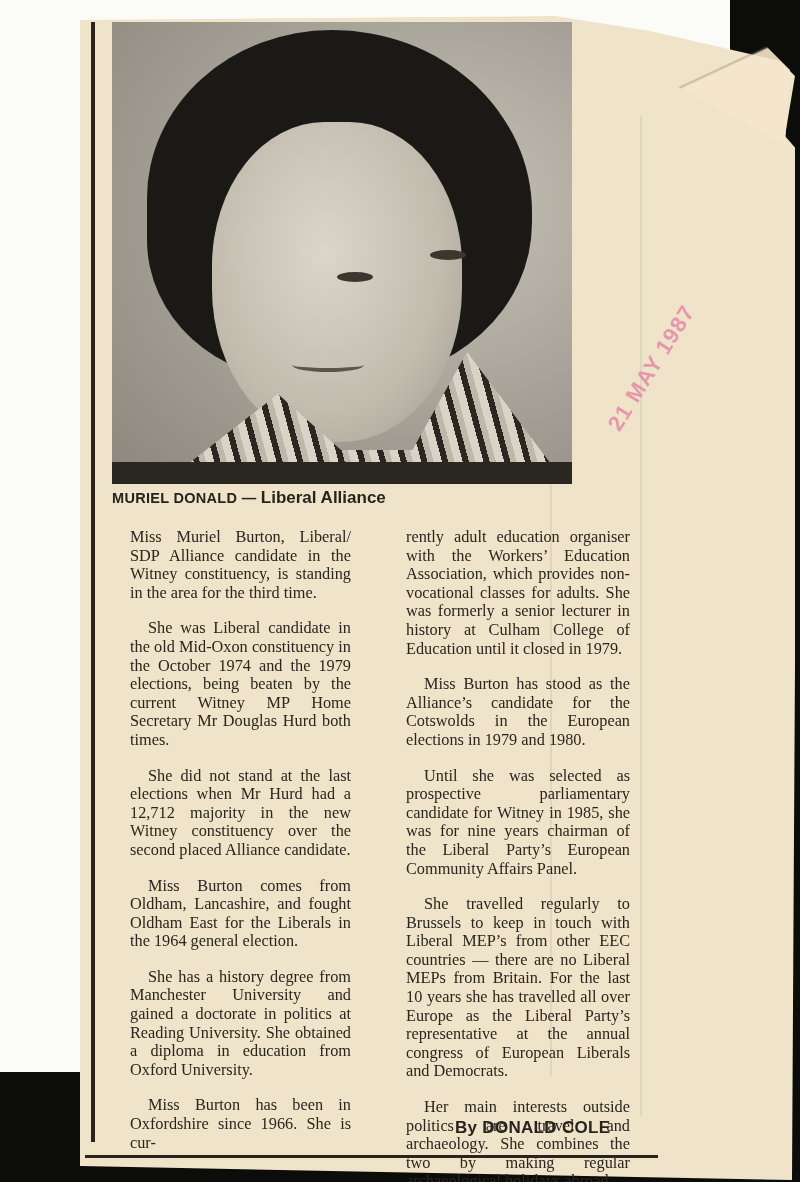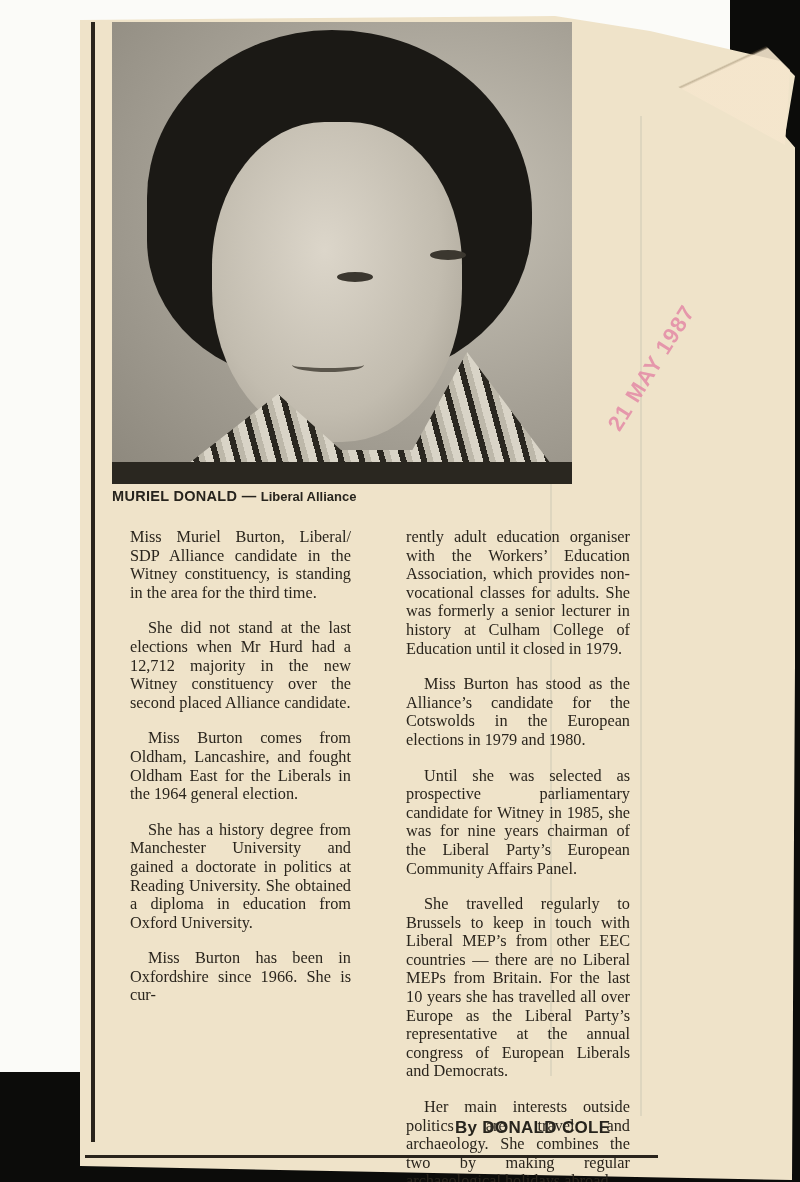--- a/index.html
+++ b/index.html
@@ -13,21 +13,21 @@
   .left-rule{position:absolute;left:91px;top:22px;width:4px;height:1120px;background:#2a241c;}
   .photo{position:absolute;left:112px;top:22px;width:460px;height:462px;background:#a8a398;overflow:hidden;}
   .photo .bg{position:absolute;inset:0;background:radial-gradient(ellipse at 70% 40%, #c9c4b8 0%, #a5a095 55%, #8c877c 100%);}
   .photo .hair{position:absolute;left:35px;top:8px;width:385px;height:350px;border-radius:48% 52% 45% 40%;background:#1b1915;}
   .photo .face{position:absolute;left:100px;top:100px;width:250px;height:320px;border-radius:45% 45% 48% 48%;background:radial-gradient(ellipse at 45% 40%, #dcd6ca 0%, #c2bcaf 60%, #9f998d 100%);}
   .photo .eye{position:absolute;width:36px;height:10px;border-radius:50%;background:#3b372f;}
   .photo .mouth{position:absolute;left:180px;top:336px;width:72px;height:10px;border-radius:0 0 50% 50%;border-bottom:4px solid #5a554b;}
   .photo .collar{position:absolute;left:40px;top:330px;width:420px;height:140px;background:repeating-linear-gradient(75deg,#d9d4c7 0 8px,#2a2720 8px 14px,#bdb8aa 14px 20px);clip-path:polygon(0 100%, 30% 30%, 45% 70%, 62% 70%, 75% 0, 100% 100%);}
   .photo .shoulder{position:absolute;left:0;top:420px;width:460px;height:60px;background:#2a2720;}
   .caption{position:absolute;left:112px;top:488px;font-family:"Liberation Sans",sans-serif;font-weight:bold;color:#27241d;font-size:14.5px;letter-spacing:0.3px;white-space:nowrap;}
-  .caption .sub{font-size:13px;letter-spacing:0;}
+  .caption .sub{font-size:17px;letter-spacing:0;}
   .col{position:absolute;top:511px;width:255px;color:#2a251d;font-size:16.3px;line-height:18.6px;text-align:justify;}
   .col p{margin:17px;text-indent:18px;}
   .col p.first{text-indent:0;}
   .col p.gap{margin-top:7px;}
   .col1{left:113px;}
   .col2{left:389px;width:258px;}
   .byline{position:absolute;left:455px;top:1118px;font-family:"Liberation Sans",sans-serif;font-weight:bold;font-size:17px;color:#27241d;letter-spacing:0.3px;}
   .bottom-rule{position:absolute;left:85px;top:1155px;width:573px;height:3px;background:#2a241c;}
   .stamp{position:absolute;left:580px;top:355px;transform:rotate(-58deg);transform-origin:center;color:#e48aa6;opacity:0.85;font-family:"Liberation Sans",sans-serif;font-weight:bold;font-size:22px;letter-spacing:1px;white-space:nowrap;}
   .faint-line{position:absolute;background:rgba(170,175,165,0.25);}
@@ -57,20 +57,21 @@
 <div class="stamp">21 MAY 1987</div>
 
 <div class="caption">
   <span>MURIEL DONALD</span>
   <span>—</span>
   <span class="sub">Liberal Alliance</span>
 </div>
 
 <div class="col col1">
   <p class="first">Miss Muriel Burton, Liberal/ SDP Alliance candidate in the Witney constituency, is standing in the area for the third time.</p>
+  <p>She was Liberal candidate in the old Mid-Oxon constituency in the October 1974 and the 1979 elections, being beaten by the current Witney MP Home Secretary Mr Douglas Hurd both times.</p>
   <p class="gap">She did not stand at the last elections when Mr Hurd had a 12,712 majority in the new Witney constituency over the second placed Alliance candidate.</p>
   <p class="gap">Miss Burton comes from Oldham, Lancashire, and fought Oldham East for the Liberals in the 1964 general election.</p>
   <p>She has a history degree from Manchester University and gained a doctorate in politics at Reading University. She obtained a diploma in education from Oxford University.</p>
   <p>Miss Burton has been in Oxfordshire since 1966. She is cur-</p>
 </div>
 
 <div class="col col2">
   <p class="first">rently adult education organiser with the Workers’ Education Association, which provides non-vocational classes for adults. She was formerly a senior lecturer in history at Culham College of Education until it closed in 1979.</p>
   <p>Miss Burton has stood as the Alliance’s candidate for the Cotswolds in the European elections in 1979 and 1980.</p>
   <p>Until she was selected as prospective parliamentary candidate for Witney in 1985, she was for nine years chairman of the Liberal Party’s European Community Affairs Panel.</p>

